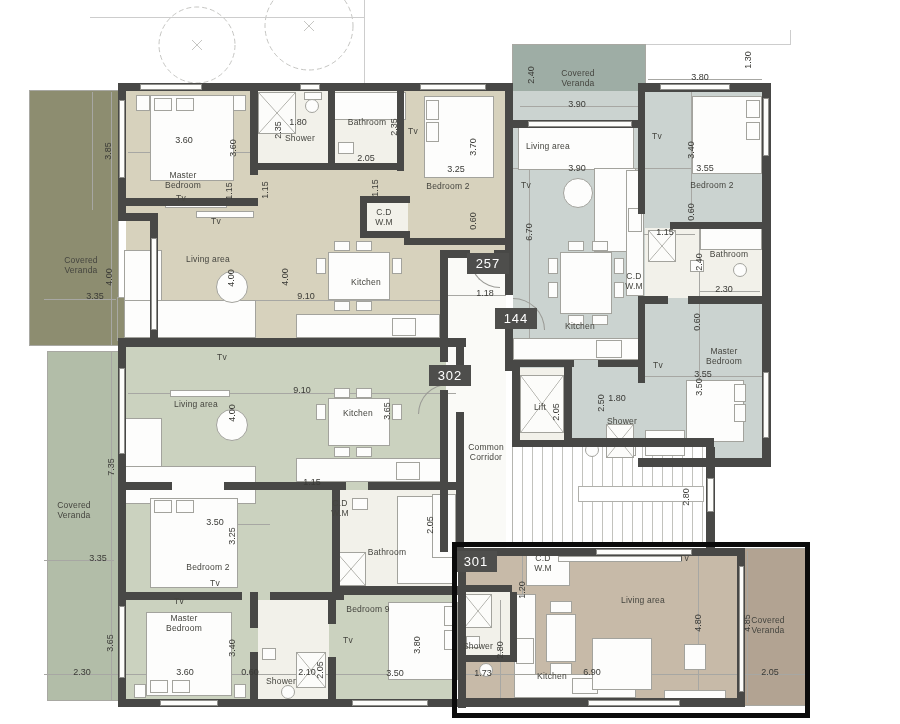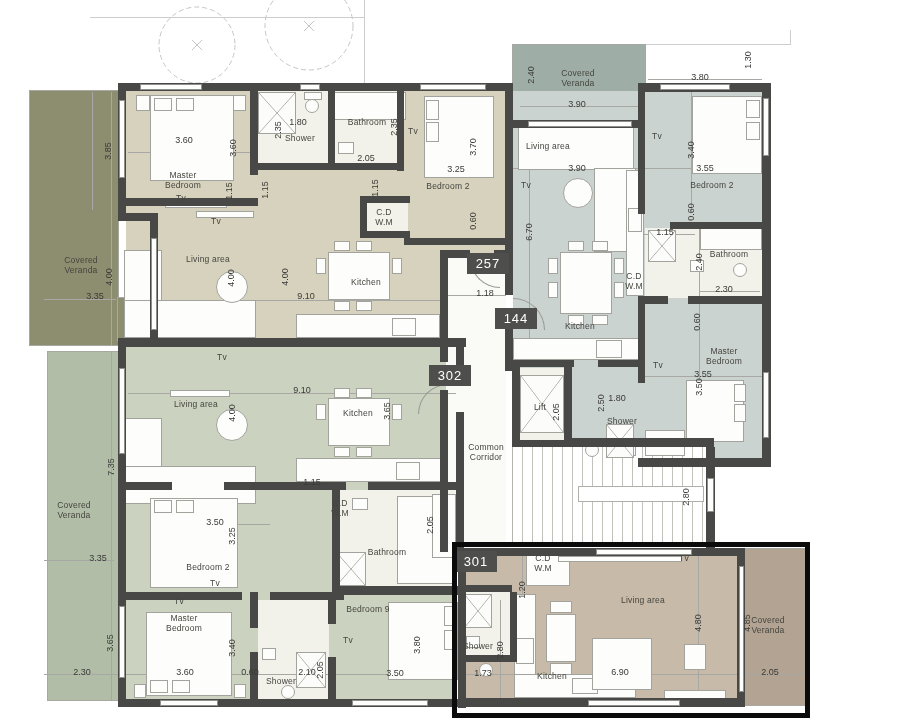--- a/index.html
+++ b/index.html
@@ -385,20 +385,20 @@
     <div class="dim" style="left: 250px; top: 672px;">0.60</div>
     <div class="dim" style="left: 307px; top: 672px;">2.10</div>
     <div class="dim v" style="left: 320px; top: 670px;">2.05</div>
     <div class="dim v" style="left: 417px; top: 645px;">3.80</div>
     <div class="dim" style="left: 395px; top: 673px;">3.50</div>
     <div class="dim v" style="left: 522px; top: 590px;">1.20</div>
     <div class="dim v" style="left: 698px; top: 623px;">4.80</div>
     <div class="dim v" style="left: 747px; top: 623px;">4.85</div>
     <div class="dim v" style="left: 500px; top: 650px;">2.80</div>
     <div class="dim" style="left: 483px; top: 673px;">1.73</div>
-    <div class="dim" style="left: 620px; top: 672px;">6.90</div>
+    <div class="dim" style="left: 592px; top: 672px;">6.90</div>
     <div class="dim" style="left: 770px; top: 672px;">2.05</div>
     <div class="badge" style="left: 467px; top: 253px; width: 42px; height: 21px; background: rgb(78, 78, 76); color: rgb(255, 255, 255);">257</div>
     <div class="badge" style="left: 495px; top: 308px; width: 42px; height: 21px; background: rgb(78, 78, 76); color: rgb(255, 255, 255);">144</div>
     <div class="badge" style="left: 429px; top: 365px; width: 42px; height: 21px; background: rgb(78, 78, 76); color: rgb(255, 255, 255);">302</div>
     <div class="badge" style="left: 455px; top: 551px; width: 42px; height: 21px; background: rgb(78, 78, 76); color: rgb(255, 255, 255);">301</div>
     <div id="hl301" style="left:452px;top:542px;width:348px;height:166px;"></div>
   </div>
 
 </body></html>

